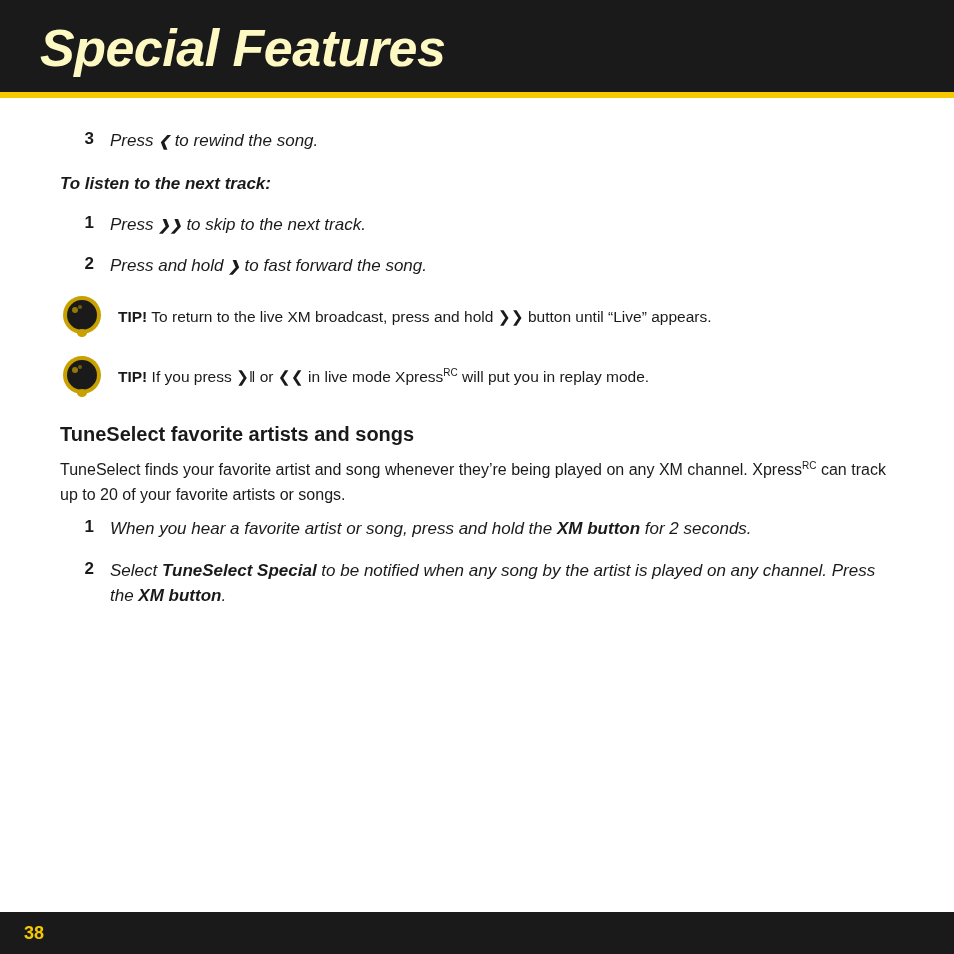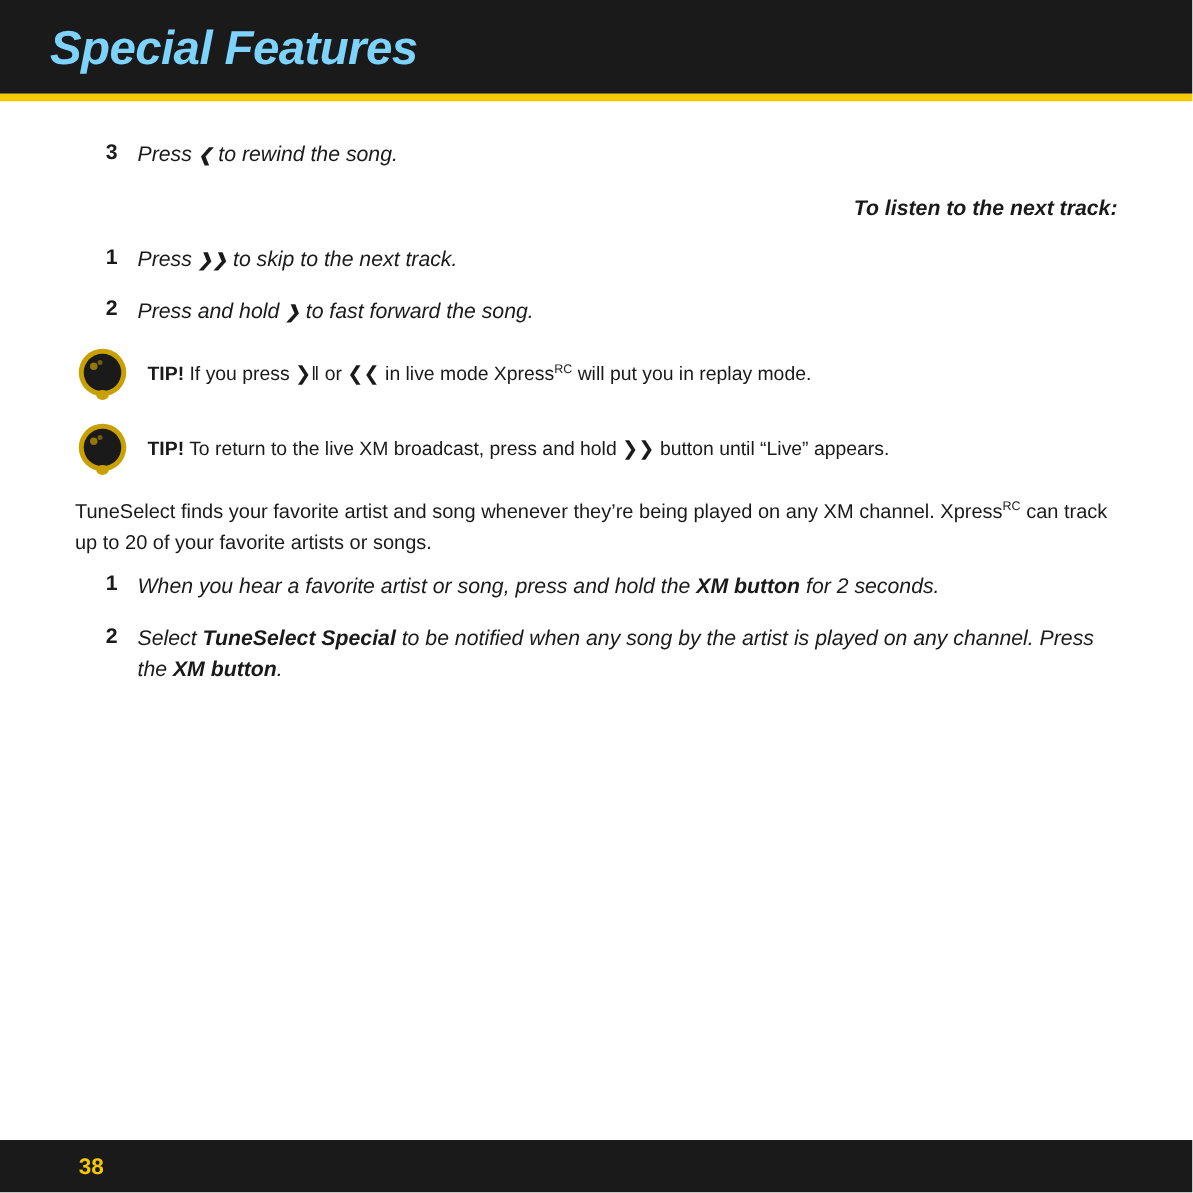--- a/index.html
+++ b/index.html
@@ -16,22 +16,22 @@
     }
 
     
     .header {
       background: #1a1a1a;
       width: 100%;
       padding: 18px 40px 14px 40px;
     }
 
     .header-title {
-      color: #7dd3fc;
-      font-size: 38px;
+      color: #fef9c3;
+      font-size: 52px;
       font-style: italic;
       font-weight: bold;
       letter-spacing: -0.5px;
     }
 
     
     .yellow-bar {
       background: #f5c800;
       height: 6px;
       width: 100%;
@@ -89,21 +89,20 @@
       padding-top: 10px;
     }
 
     
     .section-italic-heading {
       font-style: italic;
       font-weight: bold;
       font-size: 17px;
       margin-bottom: 18px;
       margin-top: 20px;
-      text-align: right;
     }
 
     
     .section-bold-heading {
       font-weight: bold;
       font-size: 20px;
       margin-bottom: 12px;
       margin-top: 24px;
     }
 
@@ -116,21 +115,21 @@
     
     .footer {
       position: absolute;
       bottom: 0;
       left: 0;
       right: 0;
       background: #1a1a1a;
       height: 42px;
       display: flex;
       align-items: center;
-      padding-left: 63px;
+      padding-left: 24px;
     }
 
     .footer-page {
       color: #f5c800;
       font-weight: bold;
       font-size: 18px;
     }
 
     .tip-label {
       font-weight: bold;
@@ -170,49 +169,50 @@
     <div class="list-number">1</div>
     <div class="list-text">
       Press <span class="inline-sym">❯❯</span> to skip to the next track.
     </div>
   </div>
 
   <div class="list-item">
     <div class="list-number">2</div>
     <div class="list-text">
       Press and hold <span class="inline-sym">❯</span> to fast forward the song.
+    </div>
+  </div>
+
+  <div class="tip-row">
+    <svg class="speech-icon" viewBox="0 0 44 44">
+      <circle cx="22" cy="20" r="19" fill="#c8a000"></circle>
+      <circle cx="22" cy="20" r="15" fill="#1a1a1a"></circle>
+      <circle cx="15" cy="15" r="3" fill="#c8a000" opacity="0.7"></circle>
+      <circle cx="20" cy="12" r="2" fill="#c8a000" opacity="0.5"></circle>
+      <ellipse cx="22" cy="38" rx="5" ry="4" fill="#c8a000"></ellipse>
+    </svg>
+    <div class="tip-text">
+      <span class="tip-label">TIP!</span> To return to the live XM broadcast, press and hold ❯❯ button until “Live” appears.
     </div>
   </div>
 
   <div class="tip-row">
     <svg class="speech-icon" viewBox="0 0 44 44">
       <circle cx="22" cy="20" r="19" fill="#c8a000"></circle>
       <circle cx="22" cy="20" r="15" fill="#1a1a1a"></circle>
       <circle cx="15" cy="15" r="3" fill="#c8a000" opacity="0.7"></circle>
       <circle cx="20" cy="12" r="2" fill="#c8a000" opacity="0.5"></circle>
       <ellipse cx="22" cy="38" rx="5" ry="4" fill="#c8a000"></ellipse>
     </svg>
     <div class="tip-text">
       <span class="tip-label">TIP!</span> If you press ❯‖ or ❮❮ in live mode Xpress<sup>RC</sup> will put you in replay mode.
     </div>
   </div>
 
-  <div class="tip-row">
-    <svg class="speech-icon" viewBox="0 0 44 44">
-      <circle cx="22" cy="20" r="19" fill="#c8a000"></circle>
-      <circle cx="22" cy="20" r="15" fill="#1a1a1a"></circle>
-      <circle cx="15" cy="15" r="3" fill="#c8a000" opacity="0.7"></circle>
-      <circle cx="20" cy="12" r="2" fill="#c8a000" opacity="0.5"></circle>
-      <ellipse cx="22" cy="38" rx="5" ry="4" fill="#c8a000"></ellipse>
-    </svg>
-    <div class="tip-text">
-      <span class="tip-label">TIP!</span> To return to the live XM broadcast, press and hold ❯❯ button until “Live” appears.
-    </div>
-  </div>
-
+  <div class="section-bold-heading">TuneSelect favorite artists and songs</div>
 
   <div class="section-para">
     TuneSelect finds your favorite artist and song whenever they’re being played on any XM channel. Xpress<sup>RC</sup> can track up to 20 of your favorite artists or songs.
   </div>
 
   <div class="list-item">
     <div class="list-number">1</div>
     <div class="list-text">
       When you hear a favorite artist or song, press and hold the <strong>XM button</strong> for 2 seconds.
     </div>

